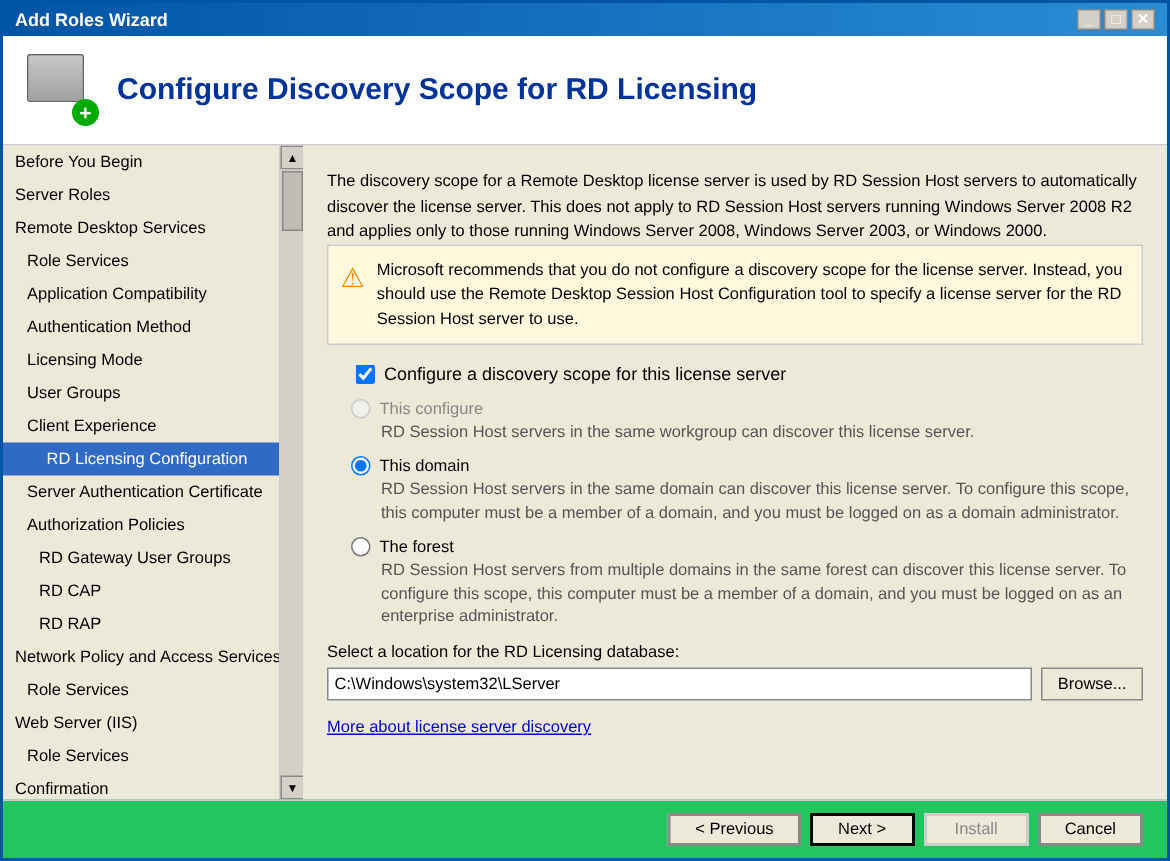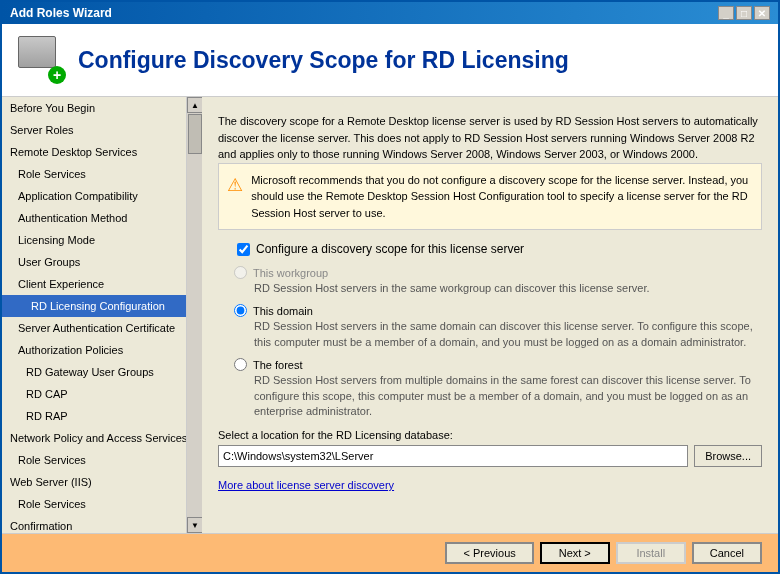--- a/index.html
+++ b/index.html
@@ -6,21 +6,21 @@
     body { font-family: 'Segoe UI', Tahoma, sans-serif; font-size: 12px; background: #d4d0c8; }
 
     .window { width: 780px; height: 574px; background: #ece9d8; border: 2px solid #0054a6; display: flex; flex-direction: column; }
     .titlebar { background: linear-gradient(to right, #0054a6, #2a8dd4); color: white; padding: 4px 8px; font-size: 12px; font-weight: bold; display: flex; justify-content: space-between; align-items: center; }
     .titlebar-buttons { display: flex; gap: 2px; }
     .titlebar-btn { width: 16px; height: 14px; background: #d4d0c8; border: 1px solid #888; font-size: 10px; display: flex; align-items: center; justify-content: center; cursor: pointer; }
     .header { background: white; padding: 12px 16px; display: flex; align-items: center; gap: 12px; border-bottom: 1px solid #ccc; }
     .header-icon { width: 48px; height: 48px; position: relative; }
     .header-icon .server { width: 38px; height: 32px; background: linear-gradient(180deg, #c8c8c8 0%, #a0a0a0 100%); border: 1px solid #666; border-radius: 2px; position: absolute; top: 0; left: 0; }
     .header-icon .plus { width: 18px; height: 18px; background: #00aa00; border-radius: 50%; position: absolute; bottom: 0; right: 0; display: flex; align-items: center; justify-content: center; color: white; font-size: 14px; font-weight: bold; }
-    .header-title { font-size: 23px; font-weight: bold; color: #003399; }
+    .header-title { font-size: 20px; font-weight: bold; color: #003399; }
 
     .body-content { display: flex; flex: 1; overflow: hidden; }
     .sidebar-item { padding: 2px 8px; cursor: pointer; color: #000; font-size: 11px; line-height: 18px; white-space: nowrap; }
     .sidebar-item.indent1 { padding-left: 16px; }
     .sidebar-item.indent2 { padding-left: 24px; }
     .sidebar-item.active { background: #316ac5; color: white; text-align: center; }
     .sidebar-scrollbar { width: 16px; background: #d4d0c8; border-left: 1px solid #ccc; display: flex; flex-direction: column; }
     .sidebar-scroll-up, .sidebar-scroll-down { width: 16px; height: 16px; background: #d4d0c8; border: 1px solid #888; display: flex; align-items: center; justify-content: center; font-size: 8px; cursor: pointer; }
     .sidebar-scroll-track { flex: 1; background: #d4d0c8; }
     .sidebar-scroll-thumb { width: 14px; height: 40px; background: #c0bdb4; border: 1px solid #888; margin: 1px; }
@@ -40,21 +40,21 @@
     .radio-label { font-size: 11px; }
     .radio-label.disabled { color: #888; }
     .radio-desc { font-size: 11px; color: #555; margin-left: 20px; line-height: 1.4; margin-top: 2px; }
     .location-label { font-size: 11px; margin-bottom: 4px; margin-top: 10px; }
     .location-row { display: flex; gap: 6px; align-items: center; }
     .location-input { flex: 1; padding: 2px 4px; border: 1px solid #888; background: white; font-size: 11px; height: 22px; }
     .browse-btn { padding: 2px 10px; font-size: 11px; background: #ece9d8; border: 1px solid #888; cursor: pointer; height: 22px; }
     .link { color: #0000cc; font-size: 11px; text-decoration: underline; cursor: pointer; margin-top: 12px; display: block; }
 
     
-    .footer { background: #fdba74; border-top: 1px solid #ccc; padding: 8px 16px; display: flex; justify-content: flex-end; gap: 6px; }
+    .footer { background: #22c55e; border-top: 1px solid #ccc; padding: 8px 16px; display: flex; justify-content: flex-end; gap: 6px; }
     .footer-btn { padding: 3px 16px; font-size: 11px; background: #ece9d8; border: 2px solid #888; cursor: pointer; min-width: 70px; }
     .footer-btn.primary { border: 2px solid #000; }
     .footer-btn:disabled { color: #888; border-color: #ccc; cursor: default; }
     .sidebar-wrapper { display: flex; width: 200px; overflow: hidden; }
     .sidebar-items { flex: 1; overflow: hidden; }
   </style>
 </head>
 <body>
 
 <div class="window">
@@ -120,21 +120,21 @@
 
       <div class="checkbox-row">
         <input type="checkbox" checked="" id="scopeCheck" style="">
         <label for="scopeCheck">Configure a discovery scope for this license server</label>
       </div>
 
       <div class="radio-group" id="radio-group">
       <div class="radio-item">
             <div class="radio-row">
               <input type="radio" name="scope" id="radio0" disabled="" style="">
-              <label for="radio0" class="radio-label disabled">This workgroup</label>
+              <label for="radio0" class="radio-label disabled">This configure</label>
             </div>
             <div class="radio-desc">RD Session Host servers in the same workgroup can discover this license server.</div>
           </div>
           <div class="radio-item">
             <div class="radio-row">
               <input type="radio" name="scope" id="radio1" checked="" style="">
               <label for="radio1" class="radio-label">This domain</label>
             </div>
             <div class="radio-desc">RD Session Host servers in the same domain can discover this license server. To configure this scope, this computer must be a member of a domain, and you must be logged on as a domain administrator.</div>
           </div>

